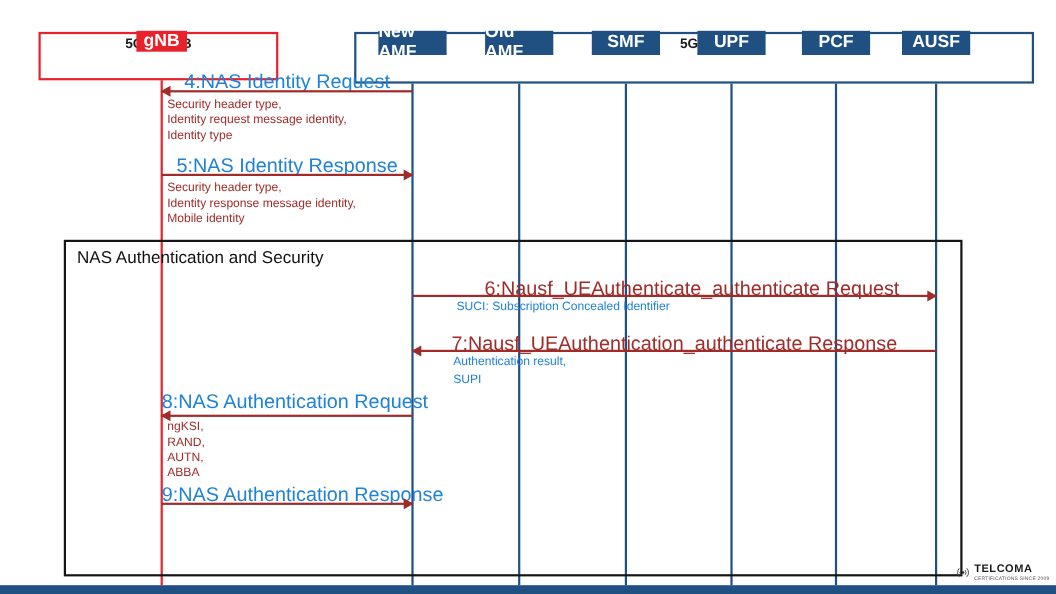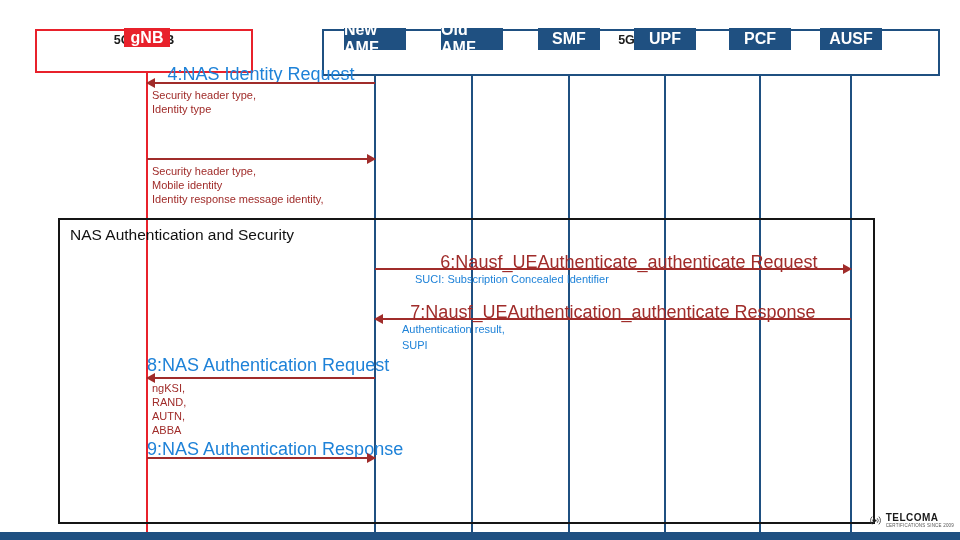--- a/index.html
+++ b/index.html
@@ -82,39 +82,41 @@
   <div class="entity" style="left:820px">AUSF</div>
 
   <div class="frame">
     <div class="frame-label">NAS Authentication and Security</div>
   </div>
 
   <div class="msg-label blue" style="left:147px;top:64px;width:228px">4:NAS Identity Request</div>
   <div class="arrow to-left" style="left:147px;top:82px;width:228px"></div>
   <div class="params red" style="left:152px;top:88px">
     <div>Security header type,</div>
+    <div>Identity request message identity,</div>
     <div>Identity type</div>
   </div>
 
+  <div class="msg-label blue" style="left:147px;top:140px;width:228px">5:NAS Identity Response</div>
   <div class="arrow to-right" style="left:147px;top:158px;width:228px"></div>
   <div class="params red" style="left:152px;top:164px">
     <div>Security header type,</div>
+    <div>Identity response message identity,</div>
     <div>Mobile identity</div>
-    <div>Identity response message identity,</div>
   </div>
 
   <div class="msg-label red" style="left:375px;top:252px;width:508px">6:Nausf_UEAuthenticate_authenticate Request</div>
   <div class="arrow to-right" style="left:375px;top:268px;width:476px"></div>
   <div class="params blue" style="left:395px;top:272px">
     <div>SUCI: Subscription Concealed Identifier</div>
   </div>
 
   <div class="msg-label red" style="left:375px;top:302px;width:476px">7:Nausf_UEAuthentication_authenticate Response</div>
   <div class="arrow to-left" style="left:375px;top:318px;width:476px"></div>
-  <div class="params blue" style="left:382px;top:321px;line-height:16px">
+  <div class="params blue" style="left:392px;top:321px;line-height:16px">
     <div>Authentication result,</div>
     <div>SUPI</div>
   </div>
 
   <div class="msg-label blue" style="left:147px;top:355px;width:228px">8:NAS Authentication Request</div>
   <div class="arrow to-left" style="left:147px;top:377px;width:228px"></div>
   <div class="params red" style="left:152px;top:381px">
     <div>ngKSI,</div>
     <div>RAND,</div>
     <div>AUTN,</div>

